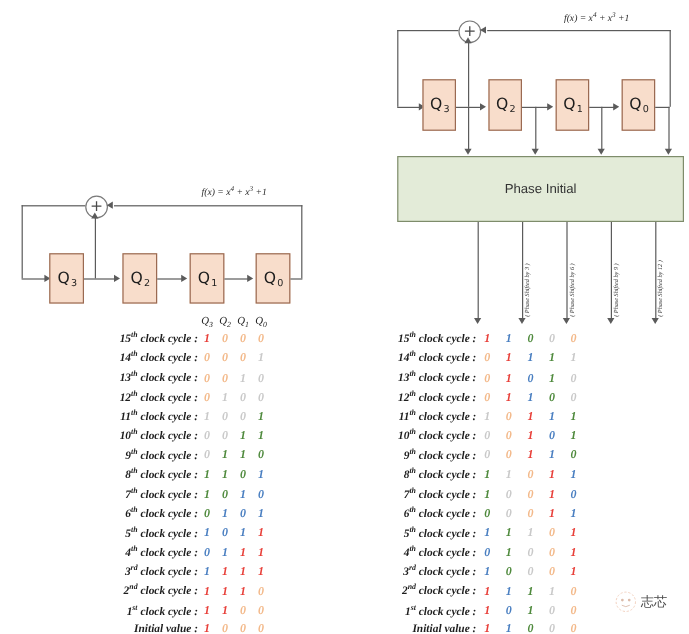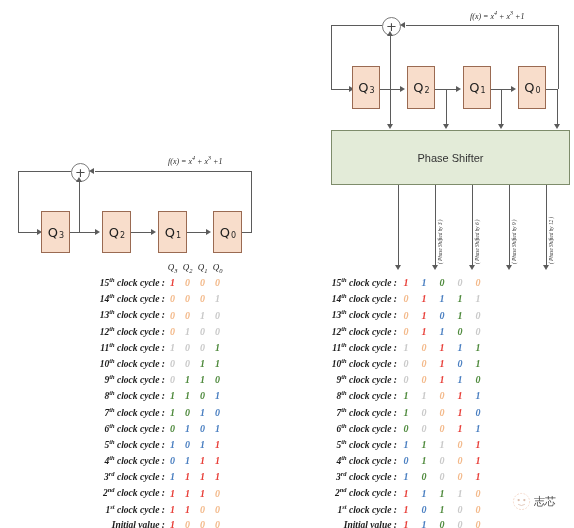--- a/index.html
+++ b/index.html
@@ -324,21 +324,21 @@
     <div class="wire v" style="left:390px;top:89px;height:38px;"></div>
     <div class="arrowD" style="left:387px;top:124px;"></div>
     <div class="wire v" style="left:446px;top:89px;height:38px;"></div>
     <div class="arrowD" style="left:443px;top:124px;"></div>
     <div class="wire v" style="left:501px;top:89px;height:38px;"></div>
     <div class="arrowD" style="left:498px;top:124px;"></div>
     <div class="wire v" style="left:557px;top:89px;height:38px;"></div>
     <div class="arrowD" style="left:554px;top:124px;"></div>
 
     <div class="phaseshifter" style="left:331px;top:130px;width:239px;height:55px;">
-      <span>Phase Shifter</span>
+      <span>Phase Initial</span>
     </div>
 
     <div class="wire v" style="left:398px;top:185px;height:83px;"></div>
     <div class="arrowD" style="left:395px;top:265px;"></div>
 
     <div class="wire v" style="left:435px;top:185px;height:83px;"></div>
     <div class="arrowD" style="left:432px;top:265px;"></div>
     <div class="vlabel" style="left:437px;top:264px;">( Phase Shifted by 3 )</div>
 
     <div class="wire v" style="left:472px;top:185px;height:83px;"></div>

